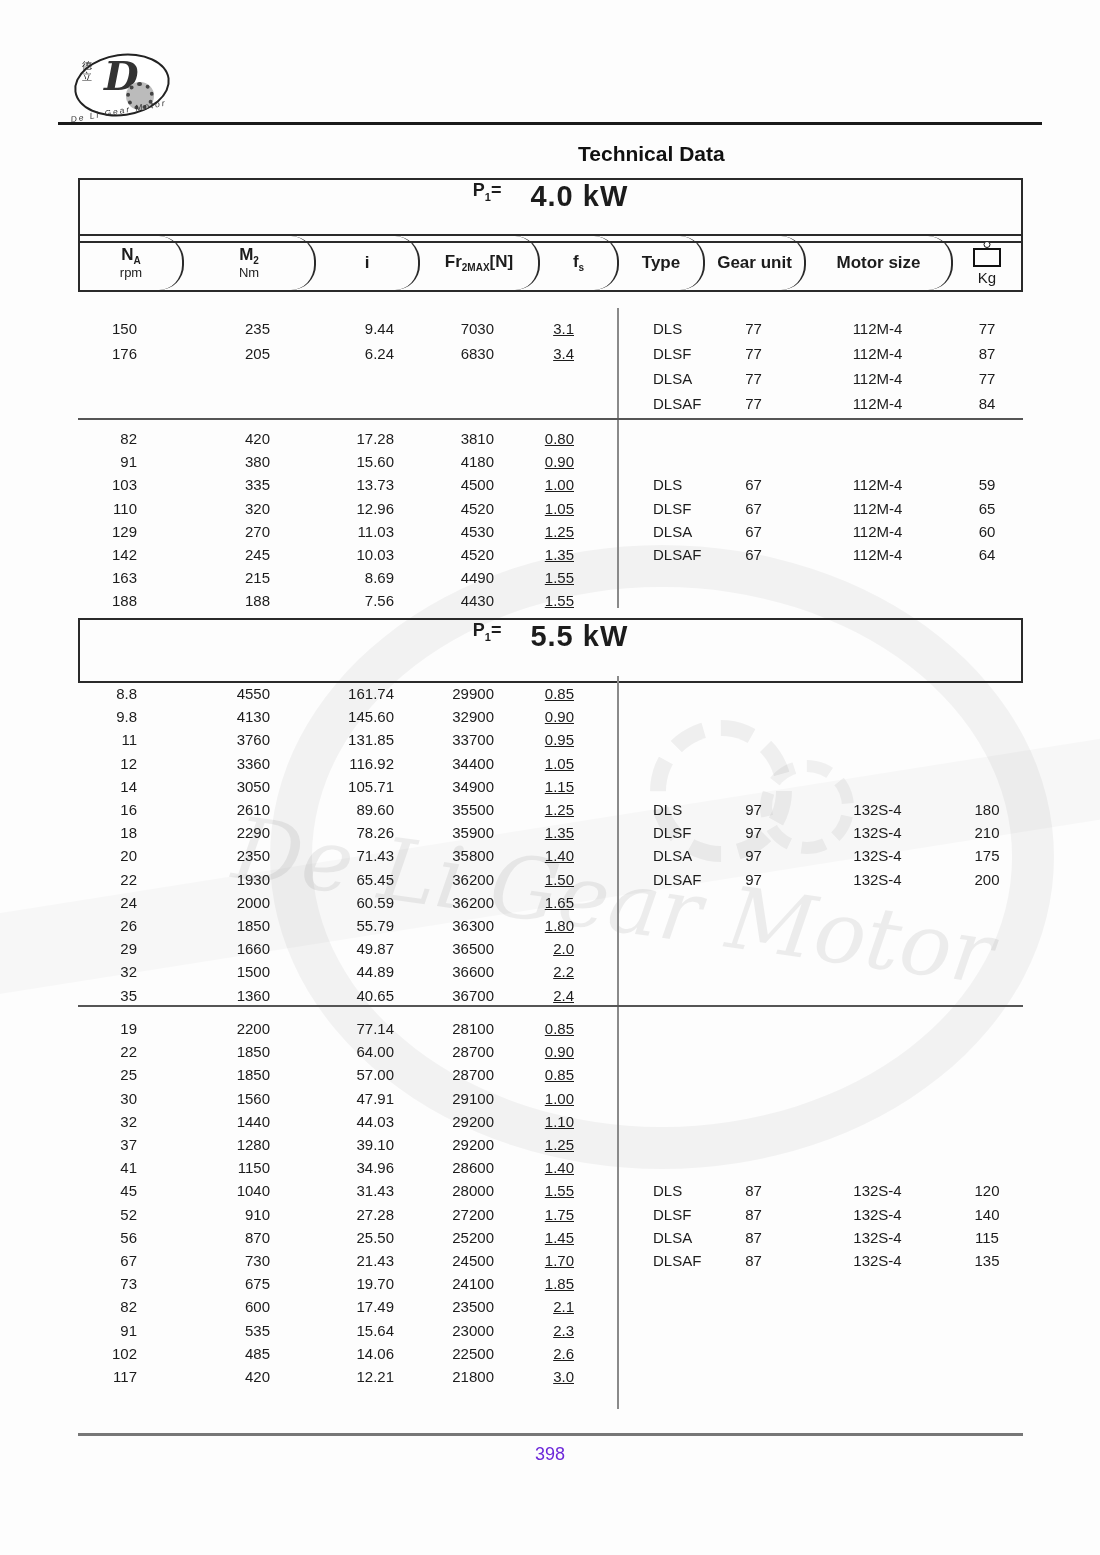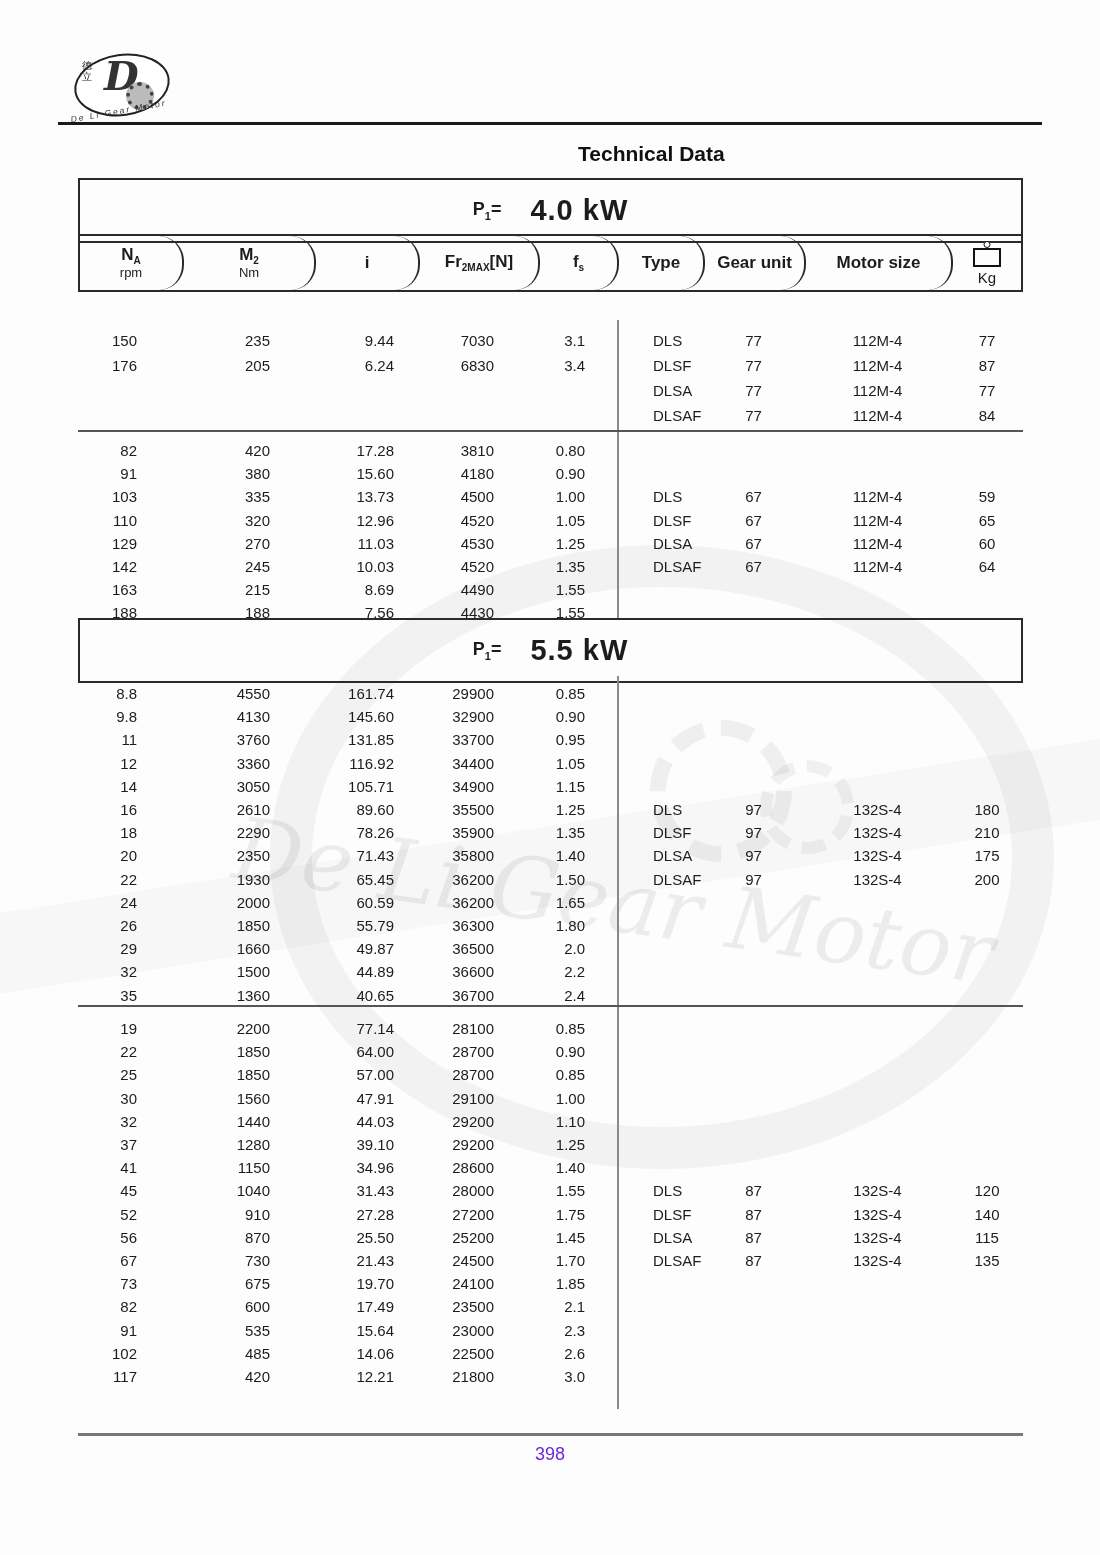--- a/index.html
+++ b/index.html
@@ -33,21 +33,21 @@
            color:#222;font-family:"DejaVu Serif",serif;}
   .logo-en{position:absolute;left:-4px;top:56px;font-size:8.5px;font-style:italic;color:#333;
            transform:rotate(-10deg);white-space:nowrap;letter-spacing:2px;}
   .brand{position:absolute;left:172px;top:56px;font-family:"DejaVu Serif",serif;
          font-weight:bold;font-size:44px;letter-spacing:16px;color:#111;font-style:italic;}
   .top-rule{position:absolute;left:58px;top:122px;width:984px;height:3px;background:#1a1a1a;}
   .tech-title{position:absolute;left:578px;top:142px;font-size:21px;font-weight:bold;color:#111;}
 
   
   .pbox{position:absolute;left:78px;width:945px;height:65px;border:2px solid #2a2a2a;
-        box-sizing:border-box;display:flex;align-items:center;justify-content:center;background:transparent;}
+        box-sizing:border-box;display:flex;align-items:flex-start;justify-content:center;background:transparent;}
   .pbox .p-small{font-size:18px;font-weight:bold;}
   .pbox .p-small sub{font-size:11px;}
   .pbox .p-big{font-size:29px;font-weight:bold;letter-spacing:1px;margin-left:29px;}
   #pbox0{top:178px;} #pbox1{top:618px;}
 
   
   .thead{position:absolute;left:78px;top:234px;width:945px;height:58px;border:2px solid #2a2a2a;
          box-sizing:border-box;display:grid;
          grid-template-columns:104px 132px 104px 120px 79px 86px 101px 147px 1fr;}
   .hcell{border-right:2px solid #2a2a2a;display:flex;flex-direction:column;
@@ -56,42 +56,42 @@
   .h-main{font-size:17px;font-weight:bold;}
   .h-main sub{font-size:10px;font-weight:bold;}
   .h-unit{font-size:13px;font-weight:normal;}
   .weight-icon{width:24px;height:15px;border:2px solid #111;position:relative;margin:8px auto 2px;}
   .weight-icon::before{content:'';position:absolute;left:50%;top:-9px;transform:translateX(-50%);
          width:5px;height:5px;border:1.5px solid #111;border-radius:50%;background:#fff;}
   .h-kg{font-size:15px;font-weight:normal;}
 
   
   .dsec{position:absolute;left:78px;width:945px;}
-  #sec0{top:312px;height:318px;}
+  #sec0{top:300px;height:318px;}
   #sec1{top:672px;height:741px;}
   .vdiv{position:absolute;left:539px;width:1.5px;background:#8a8a8a;}
   #sec0 .vdiv{top:8px;height:300px;}
   #sec1 .vdiv{top:4px;height:733px;}
   .hsep{position:absolute;left:0;width:945px;height:1.5px;background:#555;}
   .block{position:absolute;left:0;width:945px;}
   #blk0-0{top:16px;} #blk0-1{top:127px;}
   #sec0 .hsep{top:118px;}
   #blk1-0{top:10px;} #blk1-1{top:345px;}
   #sec1 .hsep{top:333px;}
 
   .row{display:grid;grid-template-columns:104px 132px 104px 120px 79px 86px 101px 147px 1fr;
        height:23.2px;align-items:center;font-size:15px;}
   #blk0-0 .row{height:25px;}
   #blk0-1 .row{height:23.2px;}
   .cell{white-space:nowrap;}
   .c-na{text-align:right;padding-right:45px;}
   .c-m2{text-align:right;padding-right:44px;}
   .c-i{text-align:right;padding-right:24px;}
   .c-fr{text-align:right;padding-right:44px;}
-  .c-fs{text-align:right;padding-right:32px;}
+  .c-fs{text-align:right;padding-right:43px;text-decoration:underline;}
   .c-type{text-align:left;padding-left:36px;}
   .c-gear{text-align:center;}
   .c-motor{text-align:center;}
   .c-kg{text-align:center;}
 
   
   .foot-rule{position:absolute;left:78px;top:1433px;width:945px;height:2.5px;background:#777;}
   .page-num{position:absolute;left:0;top:1444px;width:1100px;text-align:center;font-size:18px;color:#6d28d9;}
 </style>
 </head>

